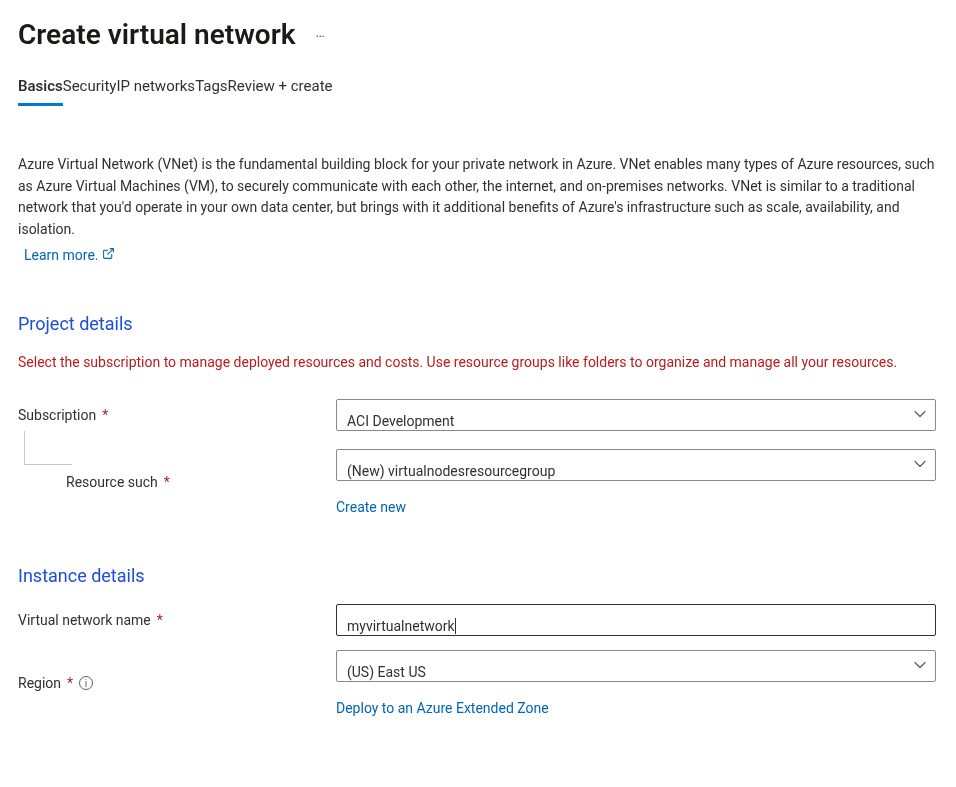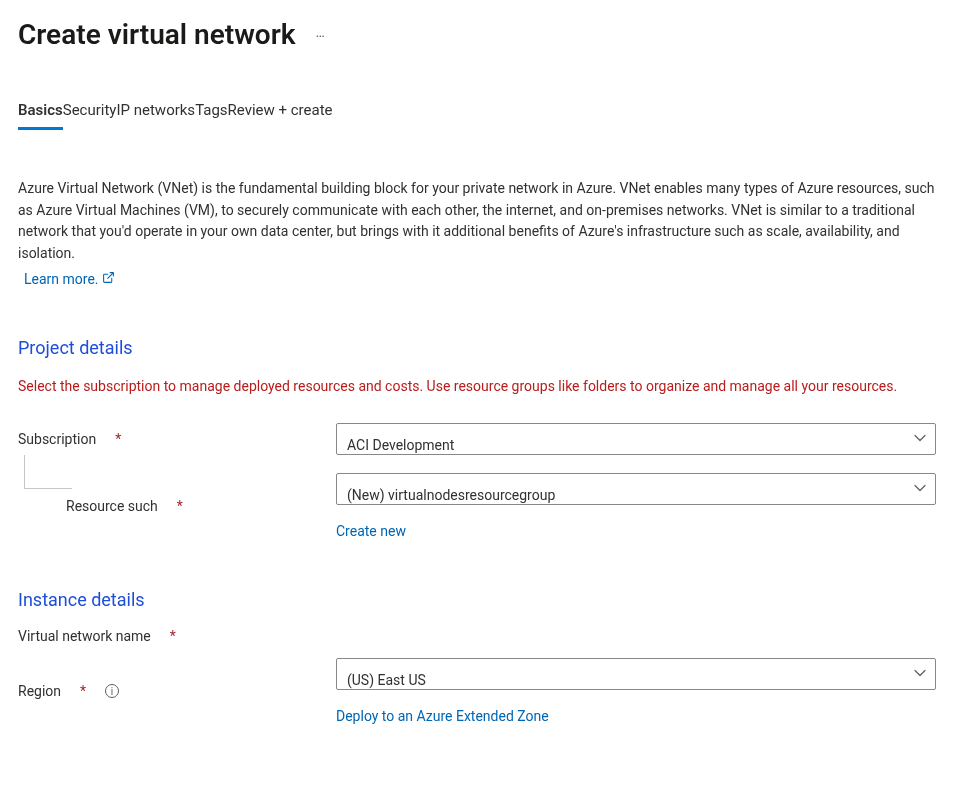--- a/index.html
+++ b/index.html
@@ -12,21 +12,21 @@
       font-size: 14px;
       color: #323130;
       background: #ffffff;
       padding: 18px 18px 30px 18px;
       width: 956px;
     }
     .header {
       display: flex;
       align-items: center;
       gap: 20px;
-      margin-bottom: 50px;
+      margin-bottom: 26px;
     }
     .page-title {
       font-size: 28px;
       font-weight: 600;
       color: #1b1a19;
     }
     .more-icon {
       color: #605e5c;
       font-size: 14px;
       letter-spacing: 1px;
@@ -86,21 +86,21 @@
     .form-row {
       display: flex;
       align-items: center;
       margin-bottom: 14px;
     }
     .form-label-col {
       width: 318px;
       flex-shrink: 0;
       display: flex;
       align-items: center;
-      gap: 19px;
+      gap: 6px;
     }
     .form-label {
       font-size: 14px;
       color: #323130;
     }
     .required-star {
       color: #a4262c;
     }
     .info-icon {
       display: inline-flex;
@@ -259,20 +259,28 @@
   </div>
 </div>
 
 <h2 class="section-heading">Instance details</h2>
 
 <div class="form-row">
   <div class="form-label-col">
     <span class="form-label">Virtual network name</span>
     <span class="required-star">*</span>
   </div>
+  <div class="form-control-col">
+    <div class="input-wrap">
+      <div class="text-input focused">
+        <span>myvirtualnetwork</span>
+          <span class="cursor-caret"></span>
+      </div>
+    </div>
+  </div>
 </div>
 
 <div class="form-row">
   <div class="form-label-col">
     <span class="form-label">Region</span>
     <span class="required-star">*</span>
     <span class="info-icon">i</span>
   </div>
   <div class="form-control-col">
     <div class="select-wrap">

